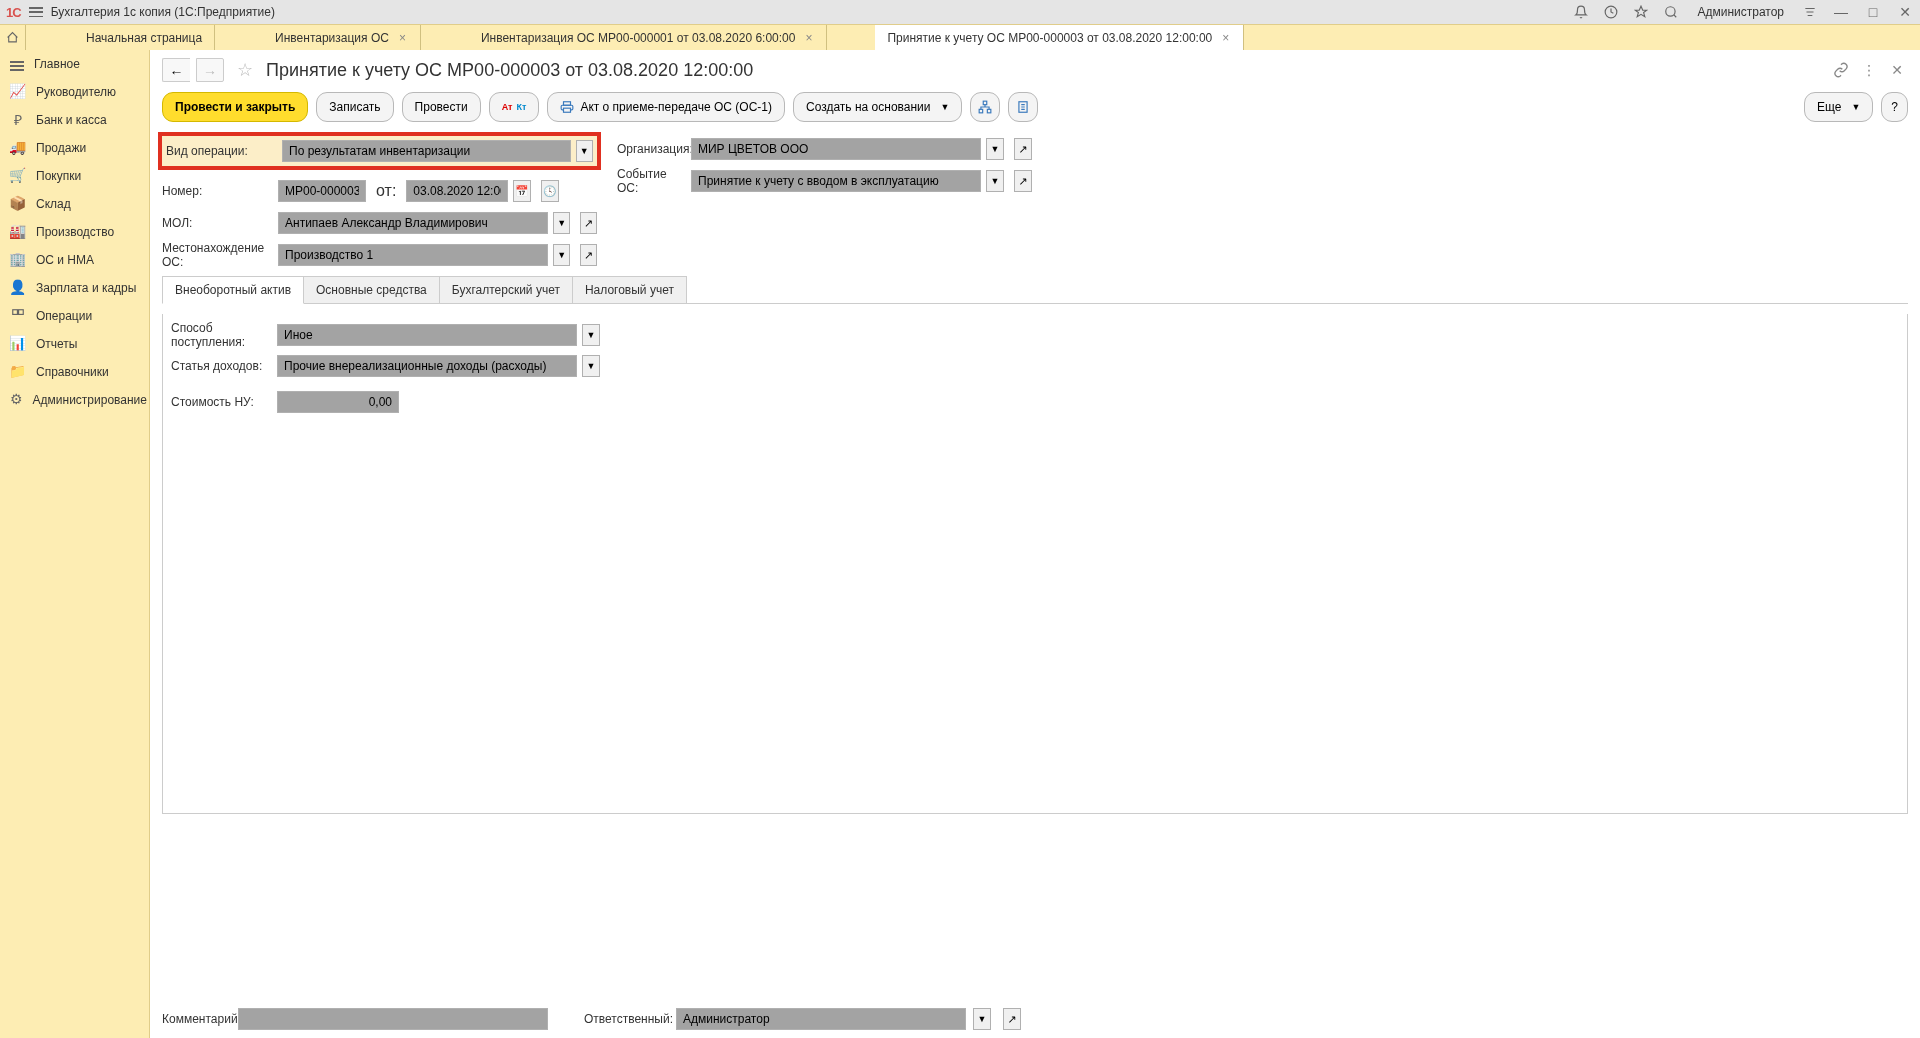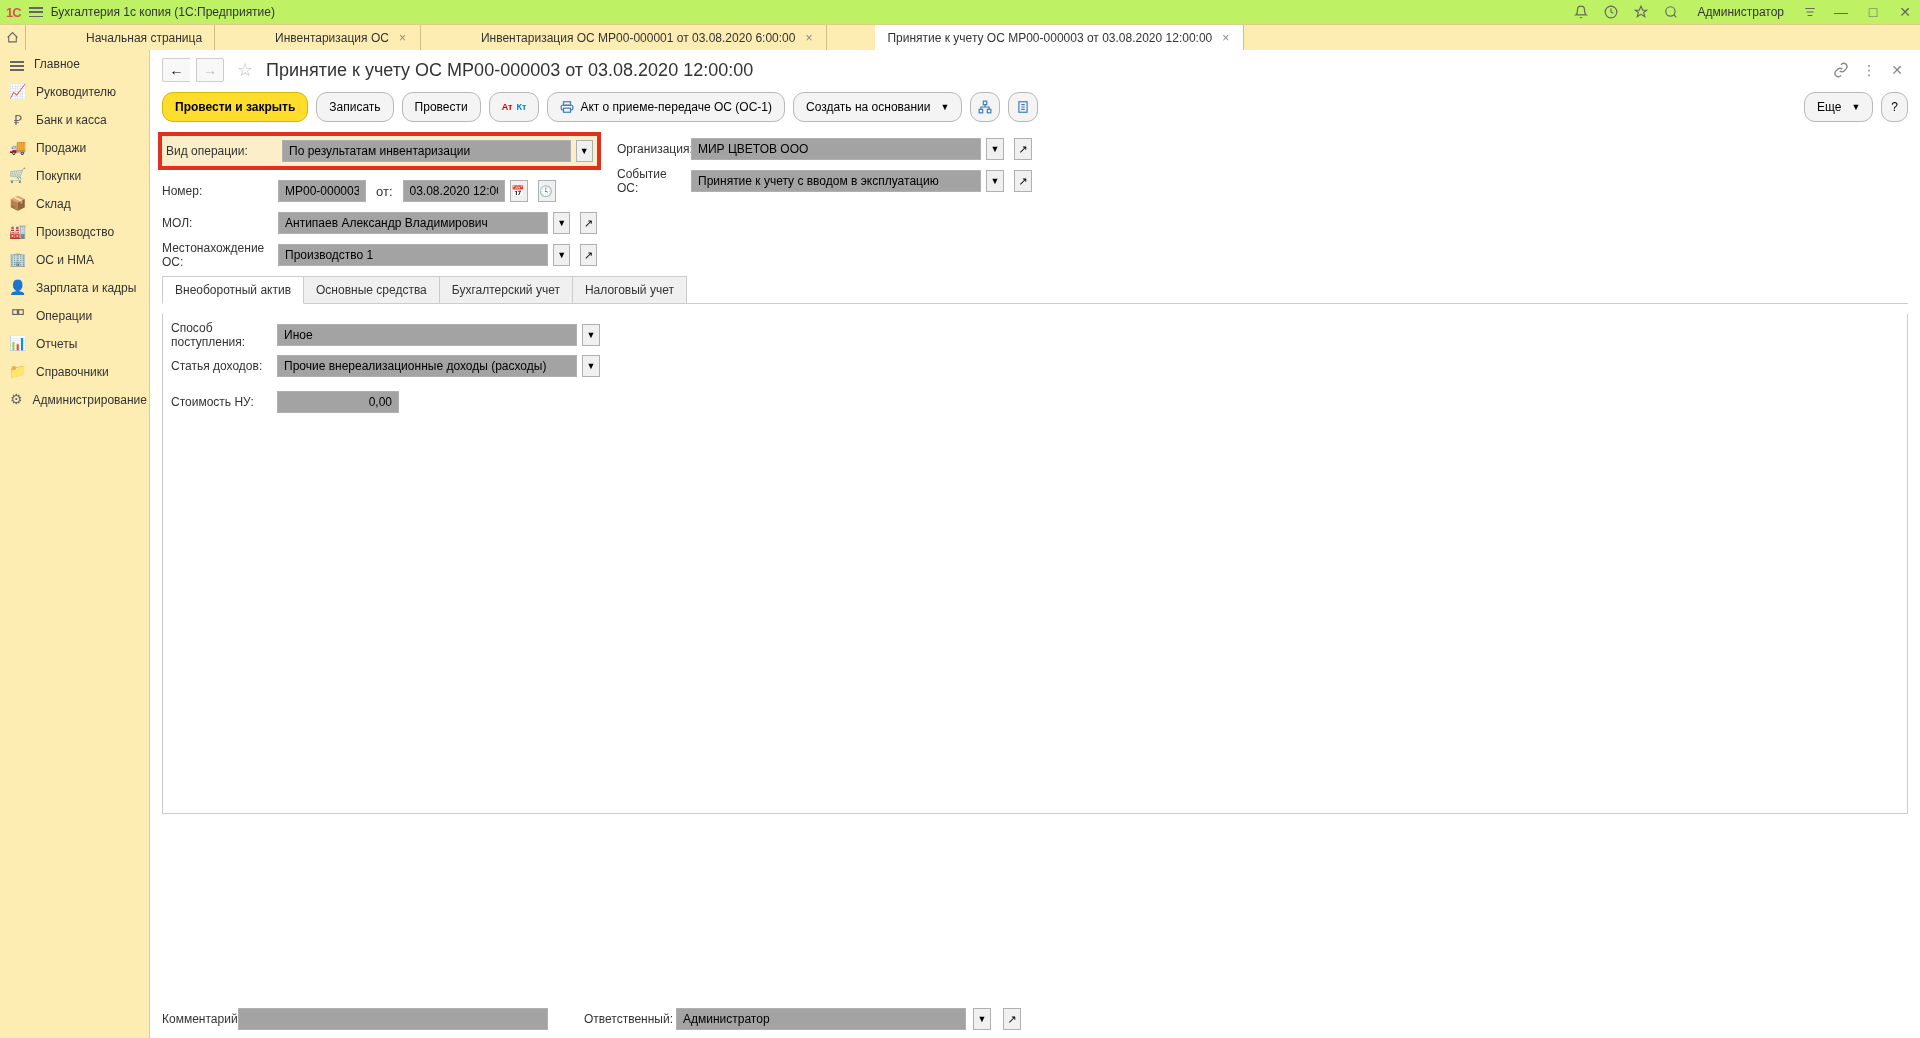--- a/index.html
+++ b/index.html
@@ -1,19 +1,19 @@
 <!DOCTYPE html>
 <html><head>
 <meta charset="utf-8">
 <style>
 * { box-sizing: border-box; margin: 0; padding: 0; font-family: Arial, sans-serif; }
 body { width: 1920px; height: 1038px; background: #fff; font-size: 12px; color: #333; overflow: hidden; }
 
 
-.titlebar { height: 24px; background: #bef264; display: flex; align-items: center; padding: 0 6px; }
+.titlebar { height: 24px; background: #e5e5e5; display: flex; align-items: center; padding: 0 6px; }
 .logo { color: #d9534f; font-weight: bold; font-size: 13px; margin-right: 8px; letter-spacing: -1px; }
 .titlebar .hamburger-small { width: 14px; height: 14px; margin-right: 8px; cursor: pointer; display: flex; flex-direction: column; justify-content: space-between; padding: 2px 0; }
 .titlebar .hamburger-small span { height: 1.5px; background: #666; }
 .window-title { font-size: 12px; color: #333; }
 .titlebar-right { margin-left: auto; display: flex; align-items: center; gap: 14px; }
 .titlebar-icon { width: 16px; height: 16px; cursor: pointer; color: #666; display: flex; align-items: center; justify-content: center; }
 .user-label { font-size: 12px; padding: 0 4px; }
 .win-btn { width: 18px; height: 18px; cursor: pointer; color: #666; display: flex; align-items: center; justify-content: center; font-size: 14px; }
 
 
@@ -59,21 +59,21 @@
 .form-col { display: flex; flex-direction: column; gap: 6px; }
 .form-row { display: flex; align-items: center; gap: 6px; height: 26px; }
 .form-label { width: 110px; font-size: 12px; text-align: left; flex-shrink: 0; }
 .form-input { border: 1px solid #b0b0b0; height: 22px; padding: 0 6px; font-size: 12px; background: #a3a3a3; }
 .form-input.wide { width: 290px; }
 .form-input.num { width: 88px; text-align: right; }
 .form-input.date { width: 102px; text-align: left; }
 .form-input.cost { width: 122px; text-align: right; }
 .sel-btn { width: 18px; height: 22px; border: 1px solid #b0b0b0; background: #f0f0f0; cursor: pointer; font-size: 9px; display: flex; align-items: center; justify-content: center; margin-left: -1px; }
 .ext-btn { width: 18px; height: 22px; border: 1px solid #b0b0b0; background: #f0f0f0; cursor: pointer; font-size: 11px; display: flex; align-items: center; justify-content: center; margin-left: 4px; }
-.from-label { padding: 0 4px; font-size: 13px; }
+.from-label { padding: 0 4px; font-size: 16px; }
 .cal-btn { width: 18px; height: 22px; border: 1px solid #b0b0b0; background: #f0f0f0; cursor: pointer; font-size: 11px; margin-left: -1px; display: flex; align-items: center; justify-content: center;}
 
 
 .highlight-box { border: 4px solid #e03020; background: #fceec8; padding: 2px 4px; margin: -4px -4px 2px; }
 
 
 .subtabs { display: flex; border-bottom: 1px solid #ccc; margin-top: 8px; margin-bottom: 20px; }
 .subtab { padding: 6px 12px; border: 1px solid #ccc; border-bottom: none; background: #f0f0f0; cursor: pointer; font-size: 12px; margin-right: -1px; }
 .subtab.active { background: #fff; border-bottom: 1px solid #fff; margin-bottom: -1px; }
 

